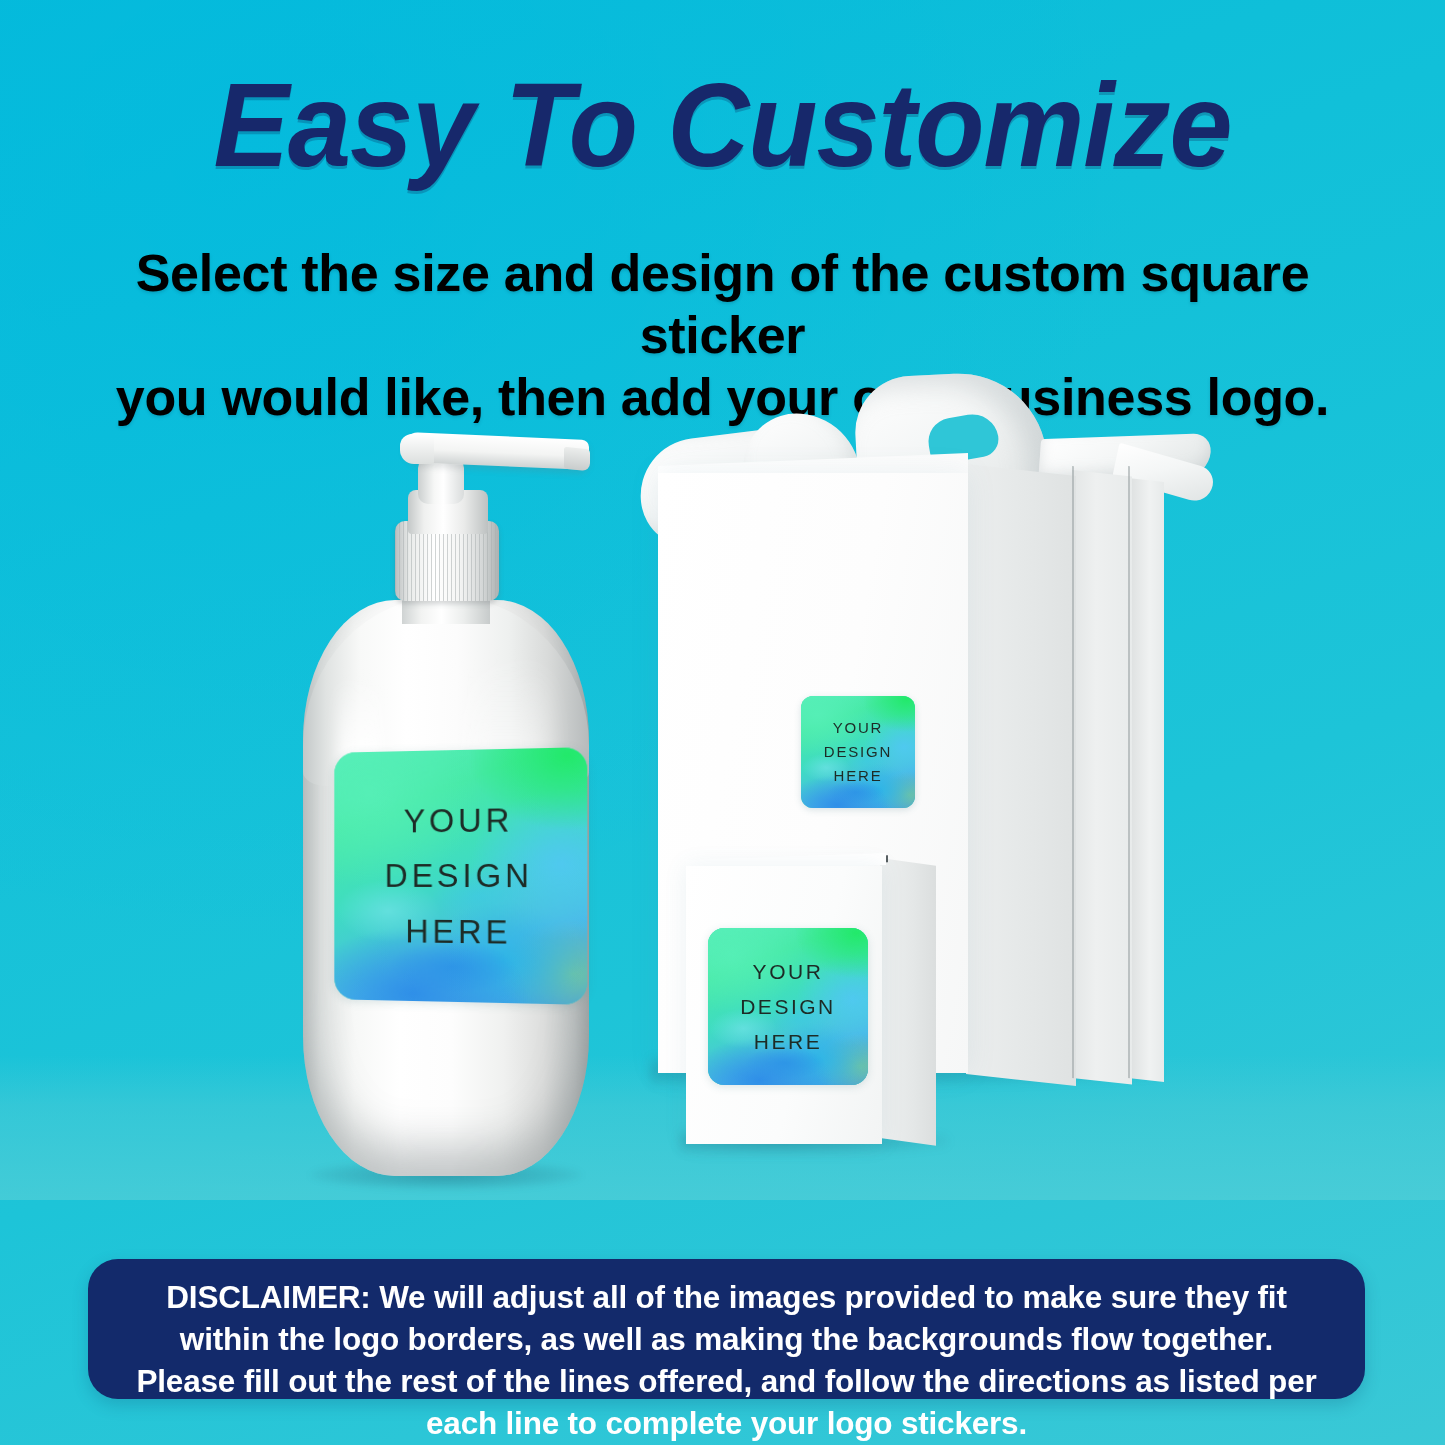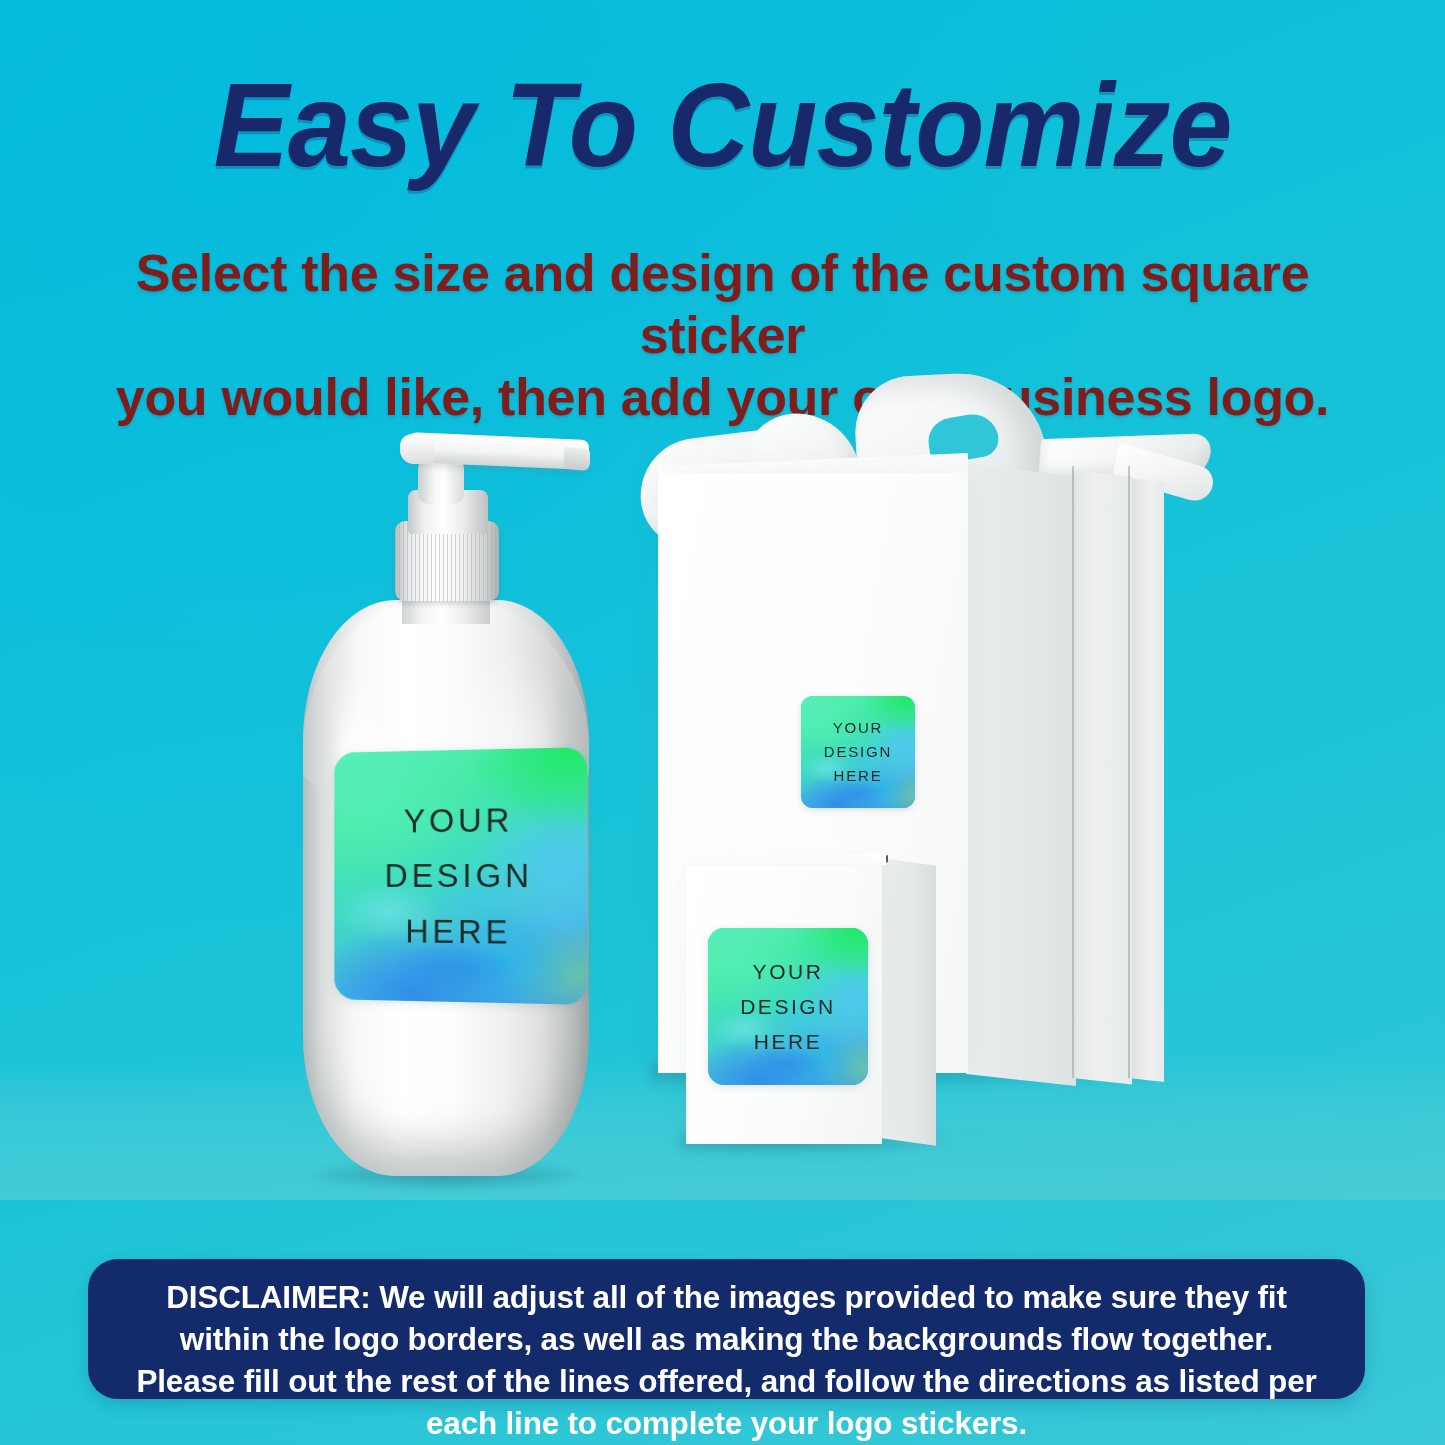--- a/index.html
+++ b/index.html
@@ -53,21 +53,21 @@
     transform: scaleX(0.96);
     text-shadow: 0 3px 0 rgba(13,30,85,0.25);
     white-space: nowrap;
   }
   .subhead {
     position: absolute;
     left: 100px;
     width: 1245px;
     top: 243px;
     text-align: center;
-    color: #7f1d1d;
+    color: #000000;
     font-size: 52px;
     line-height: 1.19;
     font-weight: 600;
     letter-spacing: -0.3px;
     text-shadow: 0 2px 3px rgba(0,90,120,0.25);
   }
 
   
   .sticker {
     position: absolute;

